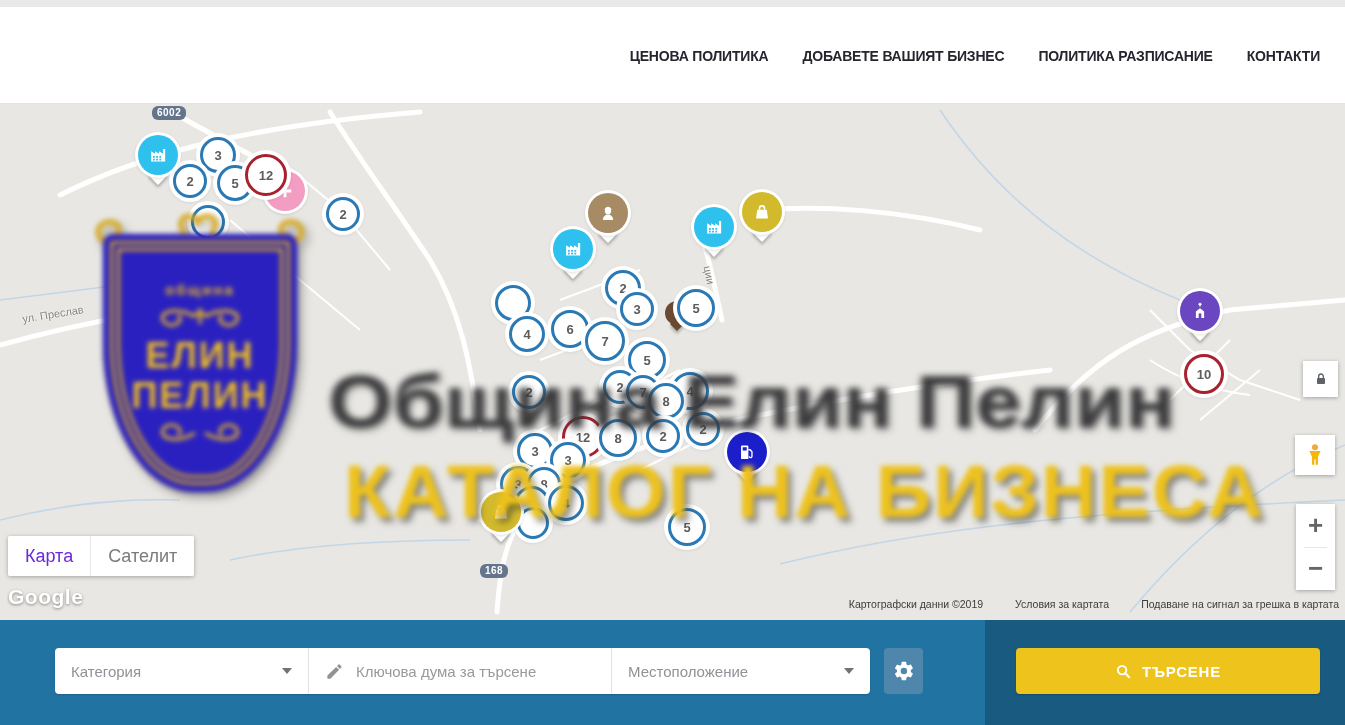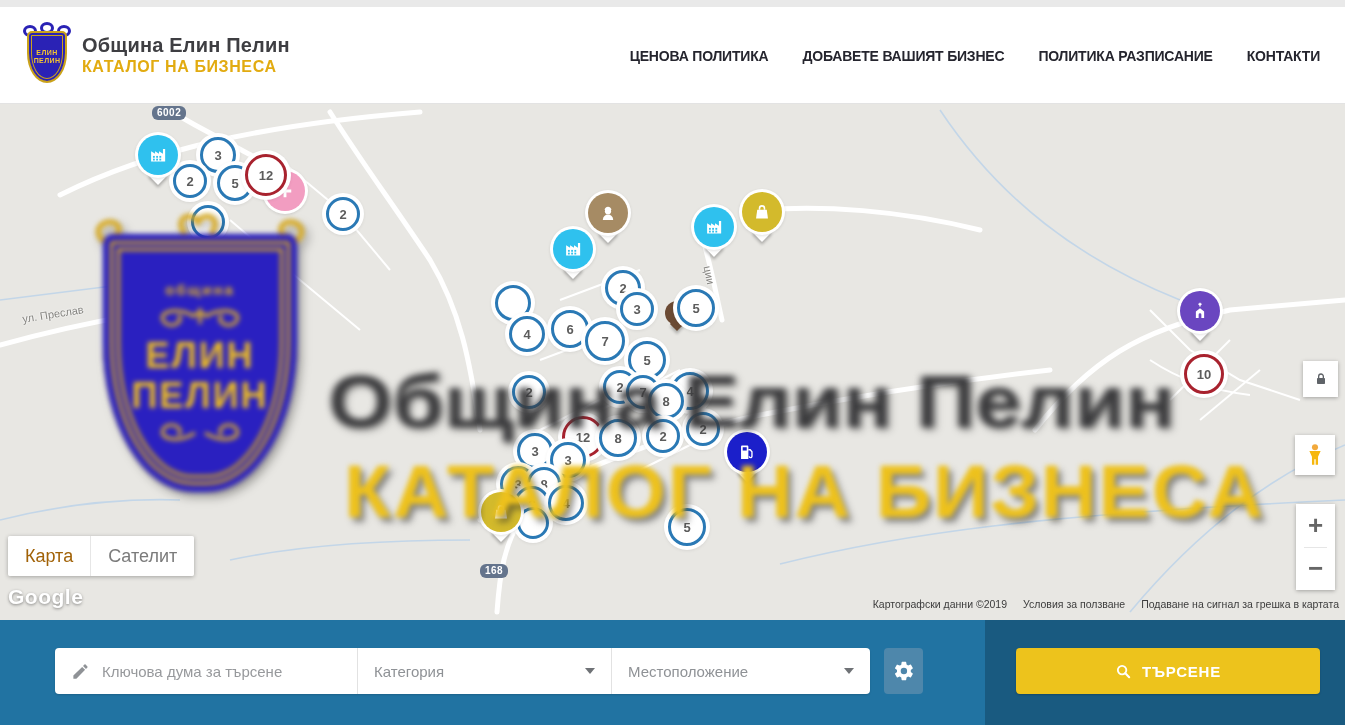--- a/index.html
+++ b/index.html
@@ -60,25 +60,25 @@
               filter:blur(3.2px); text-shadow:2px 3px 4px rgba(30,30,30,.45); pointer-events:none; }
   .wm-text2 { position:absolute; left:344px; top:345px; z-index:10; font-size:74px; font-weight:bold; color:#edc11c;
               white-space:nowrap; letter-spacing:2px; transform:scaleX(1.04); transform-origin:left top;
               filter:blur(2.6px); text-shadow:4px 5px 5px rgba(45,45,45,.55); pointer-events:none; }
 
   
   .maptype { position:absolute; left:8px; top:432px; z-index:20; display:flex;
              box-shadow:0 1px 4px rgba(0,0,0,.3); border-radius:2px; overflow:hidden; }
   .maptype .btn { background:#fff; height:40px; display:flex; align-items:center; justify-content:center; padding:0 17px;
                   font-size:18px; cursor:pointer; }
-  .maptype .btn.active { color:#a16207; font-weight:500; }
+  .maptype .btn.active { color:#6d28d9; font-weight:500; }
   .maptype .btn.inactive { color:#7b7b7b; border-left:1px solid #e6e6e6; }
   .google-logo { position:absolute; left:8px; top:481px; z-index:20; color:#ffffff; font-size:21px; font-weight:bold;
                  letter-spacing:.5px; text-shadow:0 1px 3px rgba(80,80,80,.65); cursor:pointer; }
-  .attribution { position:absolute; right:6px; top:494px; z-index:20; display:flex; gap:16px; font-size:10.5px; color:#3c3c3c; }
+  .attribution { position:absolute; right:6px; top:494px; z-index:20; display:flex; gap:32px; font-size:10.5px; color:#3c3c3c; }
   .attribution span { cursor:pointer; }
   .ctrl-lock { position:absolute; left:1303px; top:257px; width:35px; height:36px; background:#fff; z-index:20;
                box-shadow:0 1px 4px rgba(0,0,0,.3); display:flex; align-items:center; justify-content:center; cursor:pointer; }
   .ctrl-pegman { position:absolute; left:1295px; top:331px; width:40px; height:40px; background:#fff; z-index:20;
                  box-shadow:0 1px 4px rgba(0,0,0,.3); display:flex; align-items:center; justify-content:center; cursor:pointer; }
   .ctrl-zoom { position:absolute; left:1296px; top:400px; width:39px; height:86px; background:#fff; z-index:20;
                box-shadow:0 1px 4px rgba(0,0,0,.3); display:flex; flex-direction:column; }
   .ctrl-zoom .zbtn { flex:1; display:flex; align-items:center; justify-content:center; font-size:26px; font-weight:bold;
                      color:#666; cursor:pointer; }
   .ctrl-zoom .zdiv { height:1px; background:#e6e6e6; margin:0 8px; }
@@ -101,37 +101,20 @@
   .search-btn { position:absolute; left:1016px; top:28px; width:304px; height:46px; background:#edc31c; border:none;
                 border-radius:4px; color:#fff; font-size:15px; font-weight:bold; letter-spacing:.8px; cursor:pointer;
                 display:flex; align-items:center; justify-content:center; gap:10px; font-family:inherit;
                 box-shadow:0 1px 2px rgba(0,0,0,.2); }
 </style>
 </head>
 <body>
 
 <div class="topstrip"></div>
 <div class="header">
-  <div class="brand">
-    <div class="crest-small">
-      <div class="curl l"></div>
-        <div class="curl c"></div>
-        <div class="curl r"></div>
-      <div class="shield">
-        <div class="nm">
-          <span>ЕЛИН</span><br>
-          <span>ПЕЛИН</span>
-        </div>
-      </div>
-    </div>
-    <div class="brand-text">
-      <div class="t1">Община Елин Пелин</div>
-      <div class="t2">КАТАЛОГ НА БИЗНЕСА</div>
-    </div>
-  </div>
   <nav class="nav">
     <a>ЦЕНОВА ПОЛИТИКА</a>
     <a>ДОБАВЕТЕ ВАШИЯТ БИЗНЕС</a>
     <a>ПОЛИТИКА РАЗПИСАНИЕ</a>
     <a>КОНТАКТИ</a>
   </nav>
 </div>
 
 <div class="map">
   <svg class="roads" width="1345" height="516" viewBox="0 0 1345 516">
@@ -411,21 +394,21 @@
   <div class="wm-text1">Община Елин Пелин</div>
   <div class="wm-text2">КАТАЛОГ НА БИЗНЕСА</div>
 
   <div class="maptype">
     <div class="btn active">Карта</div>
     <div class="btn inactive">Сателит</div>
   </div>
   <div class="google-logo">Google</div>
   <div class="attribution">
     <span>Картографски данни ©2019</span>
-    <span>Условия за ползване</span>
+    <span>Условия за картата</span>
     <span>Подаване на сигнал за грешка в картата</span>
   </div>
   <div class="ctrl-lock">
     <svg width="16" height="16" viewBox="0 0 24 24">
       <rect x="6" y="10.5" width="12" height="9" rx="1.2" fill="#5f6368"></rect>
       <path d="M8.5 10.5V8a3.5 3.5 0 0 1 7 0v2.5" fill="none" stroke="#5f6368" stroke-width="2"></path>
     </svg>
   </div>
   <div class="ctrl-pegman">
     <svg width="26" height="26" viewBox="0 0 24 24">
@@ -436,29 +419,29 @@
   <div class="ctrl-zoom">
     <div class="zbtn">+</div>
     <div class="zdiv"></div>
     <div class="zbtn">−</div>
   </div>
 </div>
 
 <div class="panel">
   <div class="dark"></div>
   <div class="searchbar">
+    <div class="sb-sec select">
+      <span>Категория</span>
+      <span class="caret"></span>
+    </div>
     <div class="sb-sec keyword">
       <svg width="19" height="19" viewBox="0 0 24 24">
         <path fill="#8f9296" d="M3 17.2V21h3.8L17.8 9.9l-3.7-3.7zM20.7 7a1 1 0 0 0 0-1.4l-2.3-2.3a1 1 0 0 0-1.4 0l-1.8 1.8 3.7 3.7z"></path>
       </svg>
       <input type="text" placeholder="Ключова дума за търсене" style="">
-    </div>
-    <div class="sb-sec select">
-      <span>Категория</span>
-      <span class="caret"></span>
     </div>
     <div class="sb-sec select last">
       <span>Местоположение</span>
       <span class="caret"></span>
     </div>
   </div>
   <div class="gear-btn">
     <svg width="22" height="22" viewBox="0 0 24 24">
       <path fill="#ffffff" d="M19.4 13c.04-.33.06-.66.06-1s-.02-.67-.06-1l2.1-1.65a.5.5 0 0 0 .12-.64l-2-3.46a.5.5 0 0 0-.61-.22l-2.49 1a7.3 7.3 0 0 0-1.73-1l-.38-2.65A.5.5 0 0 0 13.9 2h-4a.5.5 0 0 0-.5.42l-.38 2.65c-.62.26-1.2.6-1.73 1l-2.49-1a.5.5 0 0 0-.61.22l-2 3.46a.5.5 0 0 0 .12.64L4.4 11c-.04.33-.06.66-.06 1s.02.67.06 1l-2.1 1.65a.5.5 0 0 0-.12.64l2 3.46c.14.24.42.34.61.22l2.49-1c.53.4 1.11.74 1.73 1l.38 2.65a.5.5 0 0 0 .5.42h4a.5.5 0 0 0 .5-.42l.38-2.65a7.3 7.3 0 0 0 1.73-1l2.49 1c.24.1.47 0 .61-.22l2-3.46a.5.5 0 0 0-.12-.64zM11.9 15.5a3.5 3.5 0 1 1 0-7 3.5 3.5 0 0 1 0 7z"></path>
     </svg>

